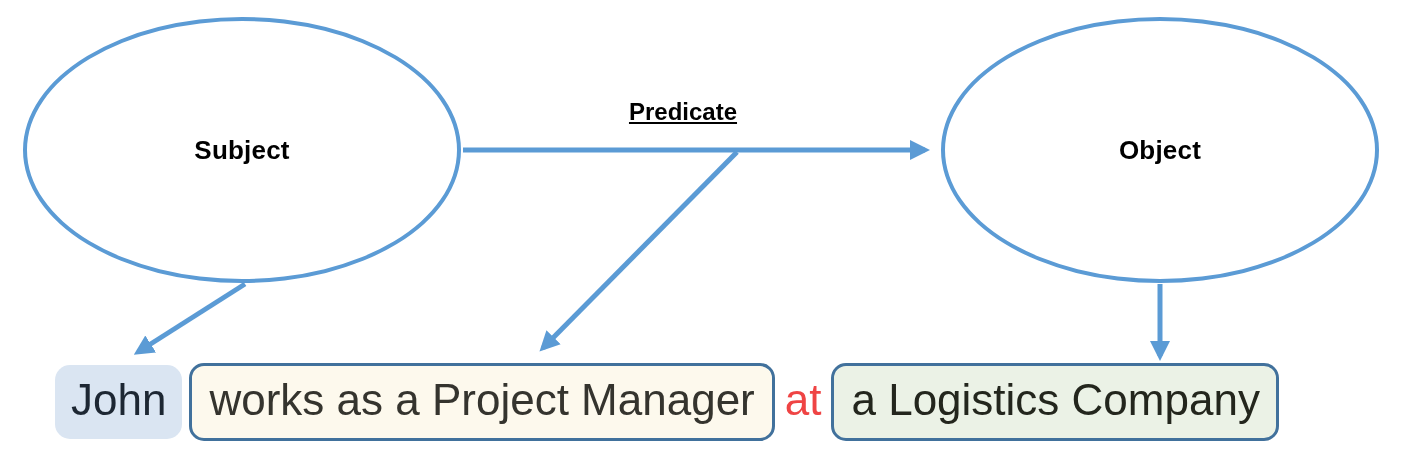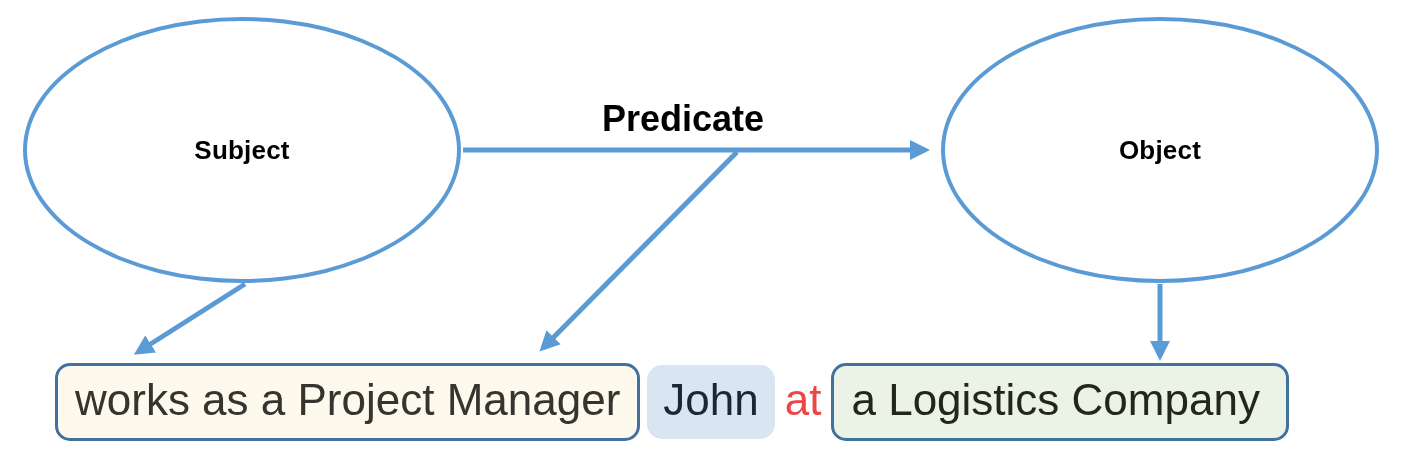--- a/index.html
+++ b/index.html
@@ -32,23 +32,24 @@
     font-weight: bold;
     color: #000000;
     letter-spacing: 0.2px;
   }
   .predicate-label {
     position: absolute;
     left: 558px;
     top: 98px;
     width: 250px;
     text-align: center;
-    font-size: 36px;
+    font-size: 24px;
     font-weight: bold;
     color: #000000;
+    text-decoration: underline;
   }
   .arrows-layer {
     position: absolute;
     left: 0; top: 0;
     width: 1418px;
     height: 461px;
     pointer-events: none;
   }
   .sentence {
     position: absolute;
@@ -75,21 +76,21 @@
   .chip-predicate {
     background: #FDF9ED;
     border: 3px solid #41719C;
     color: #35342E;
     padding: 9px 17px 13px 17px;
   }
   .chip-object {
     background: #EBF2E6;
     border: 3px solid #41719C;
     color: #23261D;
-    padding: 9px 26px 13px 17px;
+    padding: 9px 16px 13px 17px;
   }
   .plain-word {
     color: #ef4444;
     padding: 0 3px 4px 3px;
   }
 </style>
 </head>
 <body>
 
 <div class="canvas">
@@ -110,19 +111,19 @@
         <path d="M 0 0 L 10 5 L 0 10 z" fill="#5B9BD5"></path>
       </marker>
     </defs>
     <line x1="463" y1="150" x2="925" y2="150" stroke="#5B9BD5" stroke-width="5" marker-end="url(#arrowhead)"></line>
     <line x1="737" y1="152" x2="543" y2="348" stroke="#5B9BD5" stroke-width="5" marker-end="url(#arrowhead)"></line>
     <line x1="245" y1="284" x2="138" y2="352" stroke="#5B9BD5" stroke-width="5" marker-end="url(#arrowhead)"></line>
     <line x1="1160" y1="284" x2="1160" y2="356" stroke="#5B9BD5" stroke-width="5" marker-end="url(#arrowhead)"></line>
   </svg>
 
   <div class="sentence">
+    <span class="chip chip-subject">John</span>
     <span class="chip chip-predicate">works as a Project Manager</span>
-    <span class="chip chip-subject">John</span>
     <span class="plain-word">at</span>
     <span class="chip chip-object">a Logistics Company</span>
   </div>
 
 </div>
 
 </body></html>

